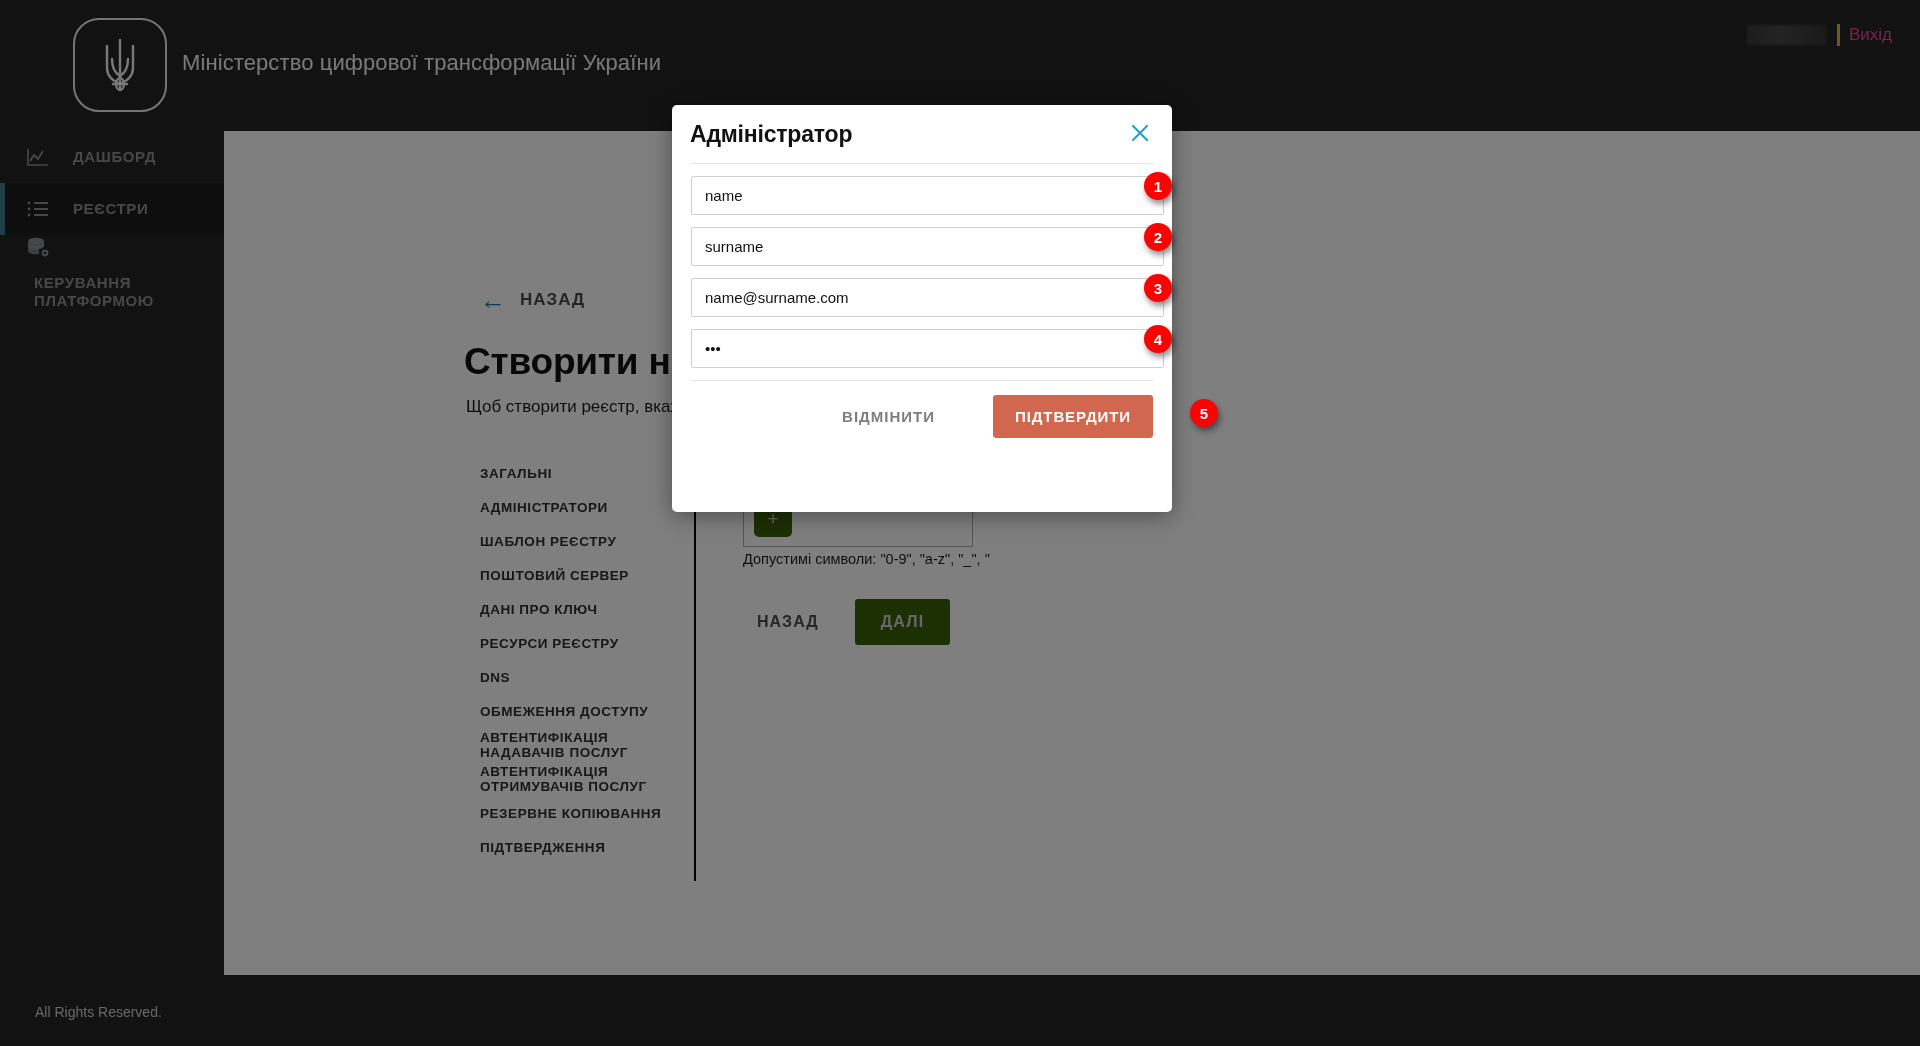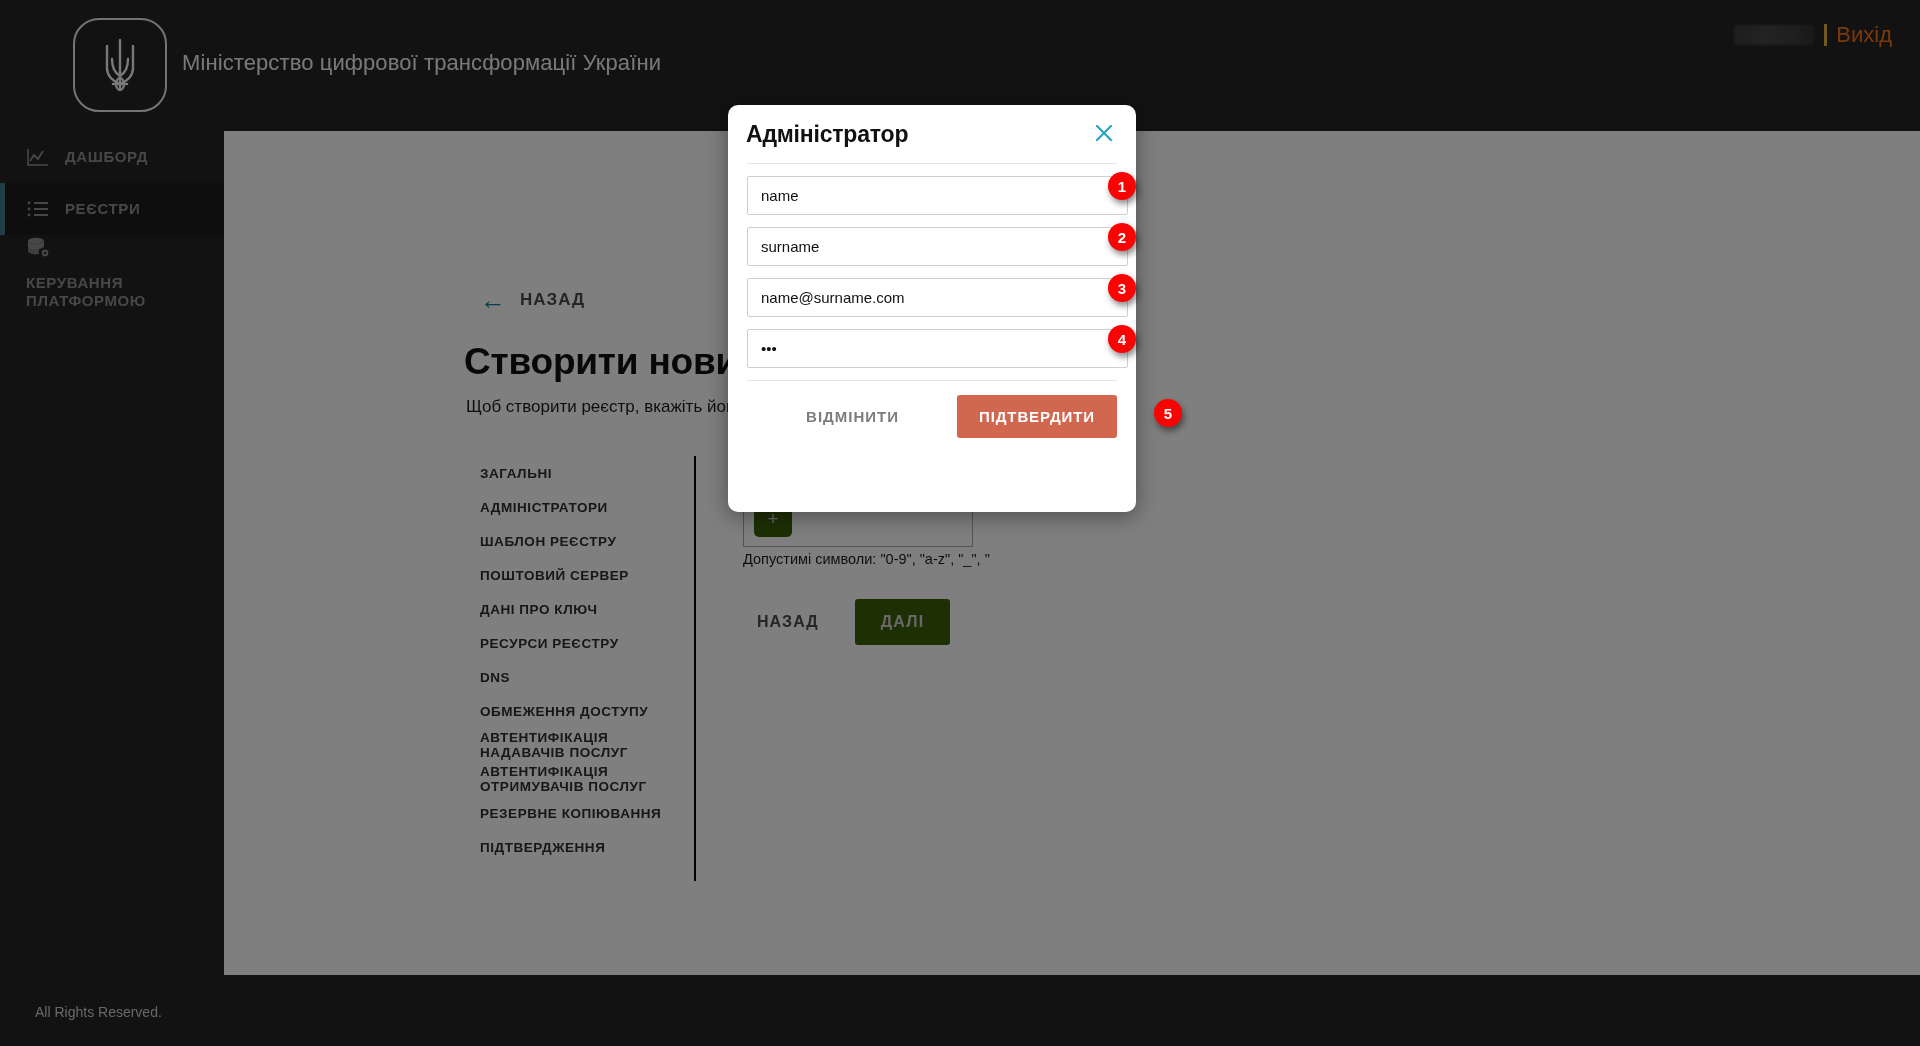--- a/index.html
+++ b/index.html
@@ -23,35 +23,35 @@
     position: absolute; left: 182px; top: 50px;
     font-size: 22px; color: #f2f2f2; letter-spacing: .1px; white-space: nowrap;
   }
   .user-area { position: absolute; right: 28px; top: 22px; display: flex; align-items: center; gap: 0; height: 26px; }
   .user-redacted {
     width: 80px; height: 20px; border-radius: 2px;
     background: linear-gradient(90deg,#3a3a3a 0%,#474747 40%,#3f3f3f 70%,#333 100%);
     filter: blur(1.2px);
   }
   .user-sep { width: 3px; height: 22px; background: #e2b03a; margin: 0 9px 0 10px; }
-  .logout-link { color: #f97316; font-size: 22px; text-decoration: none; }
+  .logout-link { color: #ec4899; font-size: 17px; text-decoration: none; }
 
   
   .sidebar { position: absolute; left: 0; top: 131px; width: 224px; bottom: 0; background: #242424; }
   .side-item {
     position: relative; display: flex; align-items: center; gap: 15px;
     padding: 0 16px 0 26px; min-height: 52px;
     color: #8b8f93; font-size: 15px; font-weight: 700; letter-spacing: .6px;
     text-transform: uppercase; cursor: pointer;
   }
   .side-item.active { background: #1c1c1c; }
   .side-item.active::before {
     content:""; position: absolute; left: 0; top: 0; bottom: 0; width: 5px; background: #3e7f89;
   }
-  .side-item .si-label { line-height: 1.18; }
+  .side-item .si-label { line-height: 1.18; margin-left: 8px; }
   .side-item .ico { width: 24px; flex: 0 0 24px; display: flex; align-items: center; justify-content: center; }
   .side-item.tall { min-height: 66px; align-items: flex-start; flex-direction: column; }
 
   
   .footer { position: absolute; left: 0; bottom: 0; width: 1920px; height: 60px; background: #242424; }
   .footer-text { position: absolute; left: 35px; top: 18px; color: #cfcfcf; font-size: 14px; }
 
   
   .panel {
     position: absolute; left: 224px; top: 131px; width: 1696px; height: 844px;
@@ -80,22 +80,22 @@
   .btn-text { background: none; border: none; font-family: inherit; font-size: 16px; font-weight: 700;
               letter-spacing: 1px; color: #4c4c4c; cursor: pointer; padding: 12px 14px; }
   .btn-next { background: #3a6108; border: none; color: #cfcfcf; font-size: 16px; font-weight: 700;
               letter-spacing: 1.2px; padding: 14px 26px; border-radius: 3px; cursor: pointer; font-family: inherit; }
 
   
   .overlay { position: absolute; left: 0; top: 0; width: 1920px; height: 1046px; background: rgba(0,0,0,.5); }
 
   
   .modal {
-    position: absolute; left: 728px; top: 105px; width: 408px; height: 407px;
-    background: #fff; border-radius: 10px; box-shadow: 0 4px 22px rgba(0,0,0,.4);
+    position: absolute; left: 672px; top: 105px; width: 500px; height: 407px;
+    background: #fff; border-radius: 5px; box-shadow: 0 4px 22px rgba(0,0,0,.4);
   }
   .modal-head { position: relative; height: 58px; display: flex; align-items: center; padding: 0 20px 0 18px; }
   .modal-title { font-size: 23px; font-weight: 700; color: #111; letter-spacing: -.2px; }
   .modal-close { position: absolute; right: 19px; top: 16px; width: 26px; height: 26px;
                  background: none; border: none; cursor: pointer; padding: 0; }
   .modal-divider { height: 1px; background: #e4e4e4; margin: 0 19px; }
   .modal-body { padding: 12px 8px 0 19px; }
   .fieldrow { position: relative; margin-bottom: 12px; }
   .fieldrow input {
     width: 100%; height: 39px; border: 1px solid #cfcfcf; border-radius: 2px;

